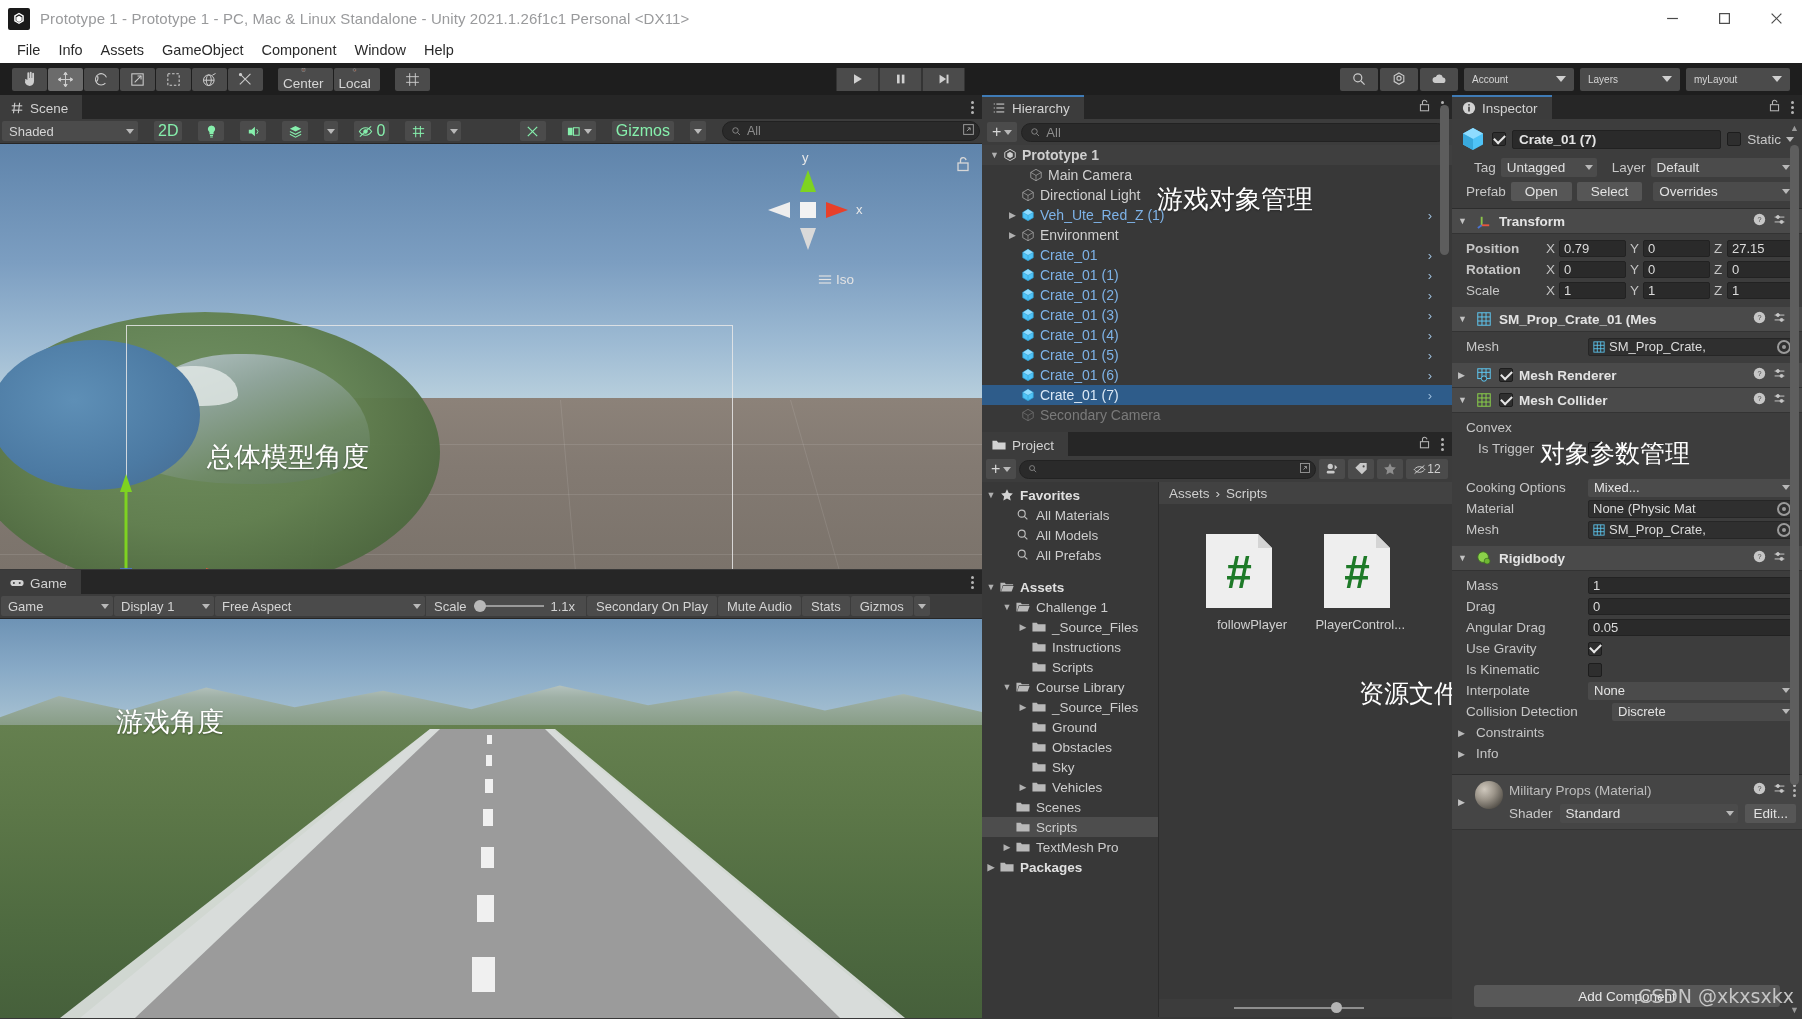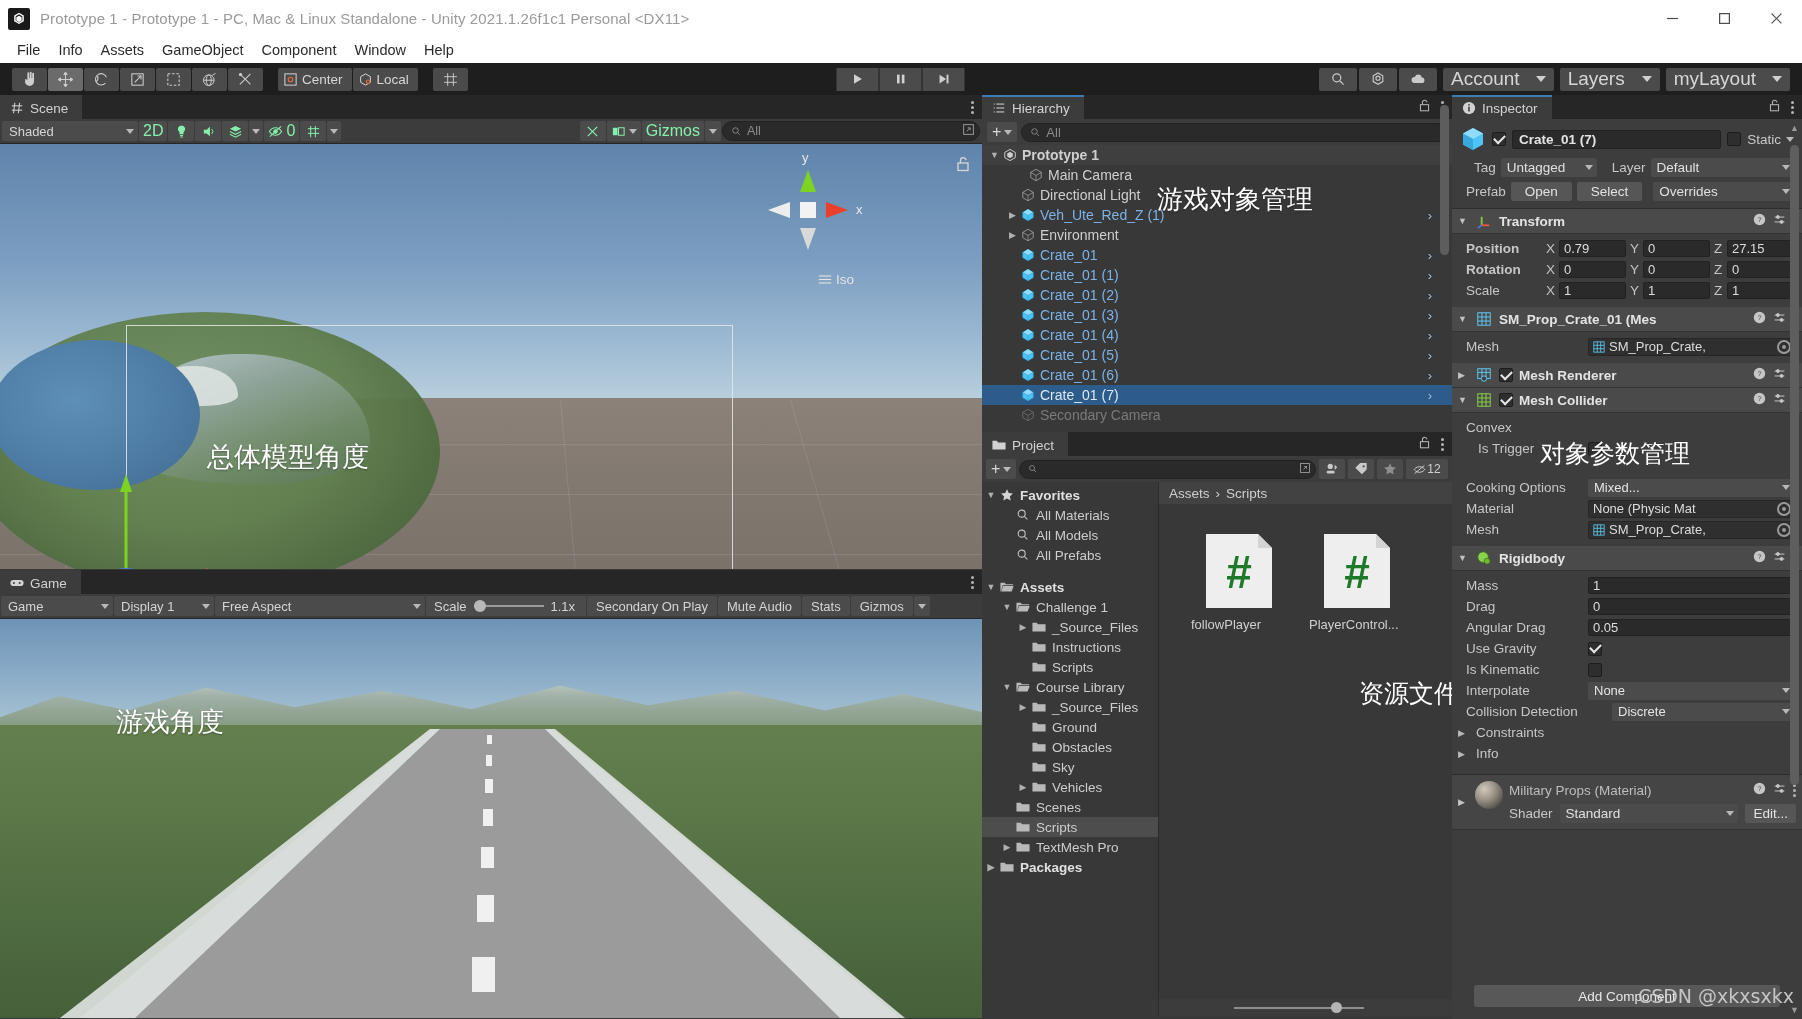--- a/index.html
+++ b/index.html
@@ -52,40 +52,40 @@
     width: 35px; height: 23px; background: #4b4b4b; display: flex;
     align-items: center; justify-content: center; margin-right: 1px;
     border-radius: 2px; color: #cdcdcd;
   }
   .tool-btn.active { background: #6b6b6b; }
   .tool-btn svg { width: 17px; height: 17px; }
   .gap { width: 14px; }
   .pivot-btn {
     height: 23px; background: #4b4b4b; display: flex; align-items: center;
     padding: 0 9px 0 5px; margin-right: 1px; color: #d6d6d6; font-size: 13.5px;
-    border-radius: 2px; gap: 4px;
+    border-radius: 2px; gap: 4px; flex-direction: column;
   }
   .pivot-btn svg { width: 15px; height: 15px; }
   .play-group { position: absolute; left: 50%; transform: translateX(-50%); display: flex; }
   .play-btn {
     width: 42px; height: 23px; background: #4b4b4b; display: flex;
     align-items: center; justify-content: center; margin-right: 1px;
     color: #d0d0d0;
   }
   .play-btn svg { width: 14px; height: 14px; }
   .tb-right { margin-left: auto; display: flex; align-items: center; }
   .icon-btn {
     width: 38px; height: 23px; background: #4b4b4b; display: flex;
     align-items: center; justify-content: center; margin-left: 2px;
     border-radius: 2px; color: #cacaca;
   }
   .icon-btn svg { width: 16px; height: 16px; }
   .dd-btn {
     height: 23px; background: #4b4b4b; display: flex; align-items: center;
-    padding: 0 8px; margin-left: 6px; color: #d6d6d6; font-size: 19px;
+    padding: 0 8px; margin-left: 6px; color: #d6d6d6; font-size: 10px;
     border-radius: 2px; justify-content: space-between; gap: 16px;
   }
   .caret { width: 0; height: 0; border-left: 5px solid transparent;
            border-right: 5px solid transparent; border-top: 6px solid #cfcfcf; }
   .caret-sm { width: 0; height: 0; border-left: 4px solid transparent;
            border-right: 4px solid transparent; border-top: 5px solid #b9b9b9; }
 
   
   .panel { position: absolute; background: #383838; }
   .panel-tabrow {
@@ -104,21 +104,21 @@
     padding-right: 8px; color: #b4b4b4;
   }
   .tabrow-right svg { width: 13px; height: 13px; }
   .kebab { display: flex; flex-direction: column; gap: 2px; }
   .kebab i { width: 3px; height: 3px; background: #b4b4b4; border-radius: 50%; }
 
   
   #scene-panel { left: 0; top: 95px; width: 982px; height: 475px; }
   .scene-toolbar {
     height: 25px; background: #3c3c3c; display: flex; align-items: center;
-    padding: 0 2px; gap: 1px; border-bottom: 1px solid #262626;
+    padding: 0 2px; gap: 16px; border-bottom: 1px solid #262626;
   }
   .st-dd {
     height: 20px; background: #4b4b4b; color: #d4d4d4; font-size: 13px;
     display: flex; align-items: center; justify-content: space-between;
     padding: 0 4px 0 7px; border-radius: 2px;
   }
   .st-btn {
     height: 20px; min-width: 26px; background: #4b4b4b; color: #86efac;
     display: flex; align-items: center; justify-content: center; padding: 0 4px;
     font-size: 16px; border-radius: 2px;
@@ -248,21 +248,21 @@
   .p-trow .ic { width: 18px; display: flex; align-items: center; justify-content: center;
     flex: 0 0 18px; }
   .p-trow .ic svg { width: 14px; height: 14px; }
   .p-trow.bold { font-weight: bold; color: #e0e0e0; }
   .p-content { flex: 1; background: #383838; position: relative; border-left: 1px solid #2b2b2b; }
   .p-breadcrumb { height: 22px; background: #424242; display: flex; align-items: center;
     gap: 6px; padding: 0 10px; font-size: 13.5px; color: #cfcfcf; }
   .p-grid { display: flex; gap: 22px; padding: 28px 0 0 32px; }
   .p-asset { width: 96px; display: flex; flex-direction: column; align-items: center; gap: 7px; }
   .p-asset .thumb { width: 70px; height: 78px; position: relative; }
-  .p-asset .name { font-size: 13px; color: #cfcfcf; text-align: left;
+  .p-asset .name { font-size: 13px; color: #cfcfcf; text-align: right;
     white-space: nowrap; overflow: hidden; text-overflow: ellipsis; width: 100%; }
   .p-annot { position: absolute; left: 200px; top: 195px; color: #fff;
     font-size: 25px; font-family: "DejaVu Sans", sans-serif; white-space: nowrap; }
   .p-bottombar { position: absolute; left: 0; right: 0; bottom: 0; height: 18px;
     background: #3c3c3c; display: flex; align-items: center; justify-content: center; }
   .p-zoomslider { width: 130px; height: 2px; background: #8e8e8e; position: relative;
     margin-right: 14px; }
   .p-zoomknob { position: absolute; right: 22px; top: -5px; width: 11px; height: 11px;
     background: #b5b5b5; border-radius: 50%; }
 

